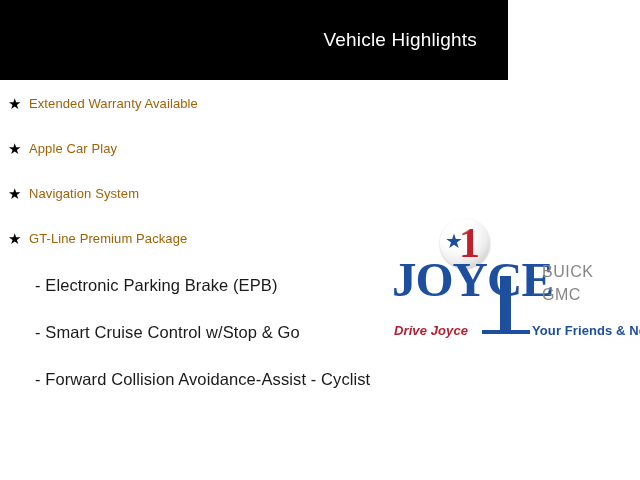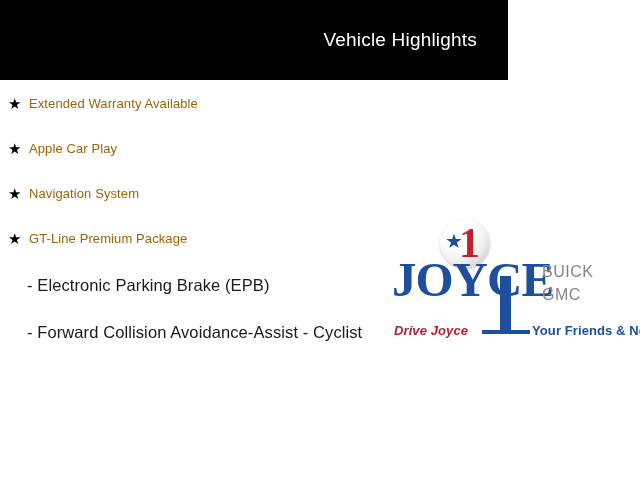--- a/index.html
+++ b/index.html
@@ -70,21 +70,21 @@
     font-size: 13px;
     line-height: 22px;
     color: #a16207;
     letter-spacing: 0.1px;
   }
 
   .sub-row {
     display: flex;
     align-items: flex-start;
     margin-bottom: 22px;
-    padding-left: 27px;
+    padding-left: 35px;
     padding-right: 8px;
   }
   .sub-label {
     font-size: 16.5px;
     line-height: 25px;
     color: #1a1a1a;
     letter-spacing: 0.1px;
   }
 
   
@@ -237,20 +237,23 @@
     <div class="hl-row">
       <div class="hl-star">★</div>
       <div class="hl-label">GT-Line Premium Package</div>
     </div>
 
     <div class="sub-row">
       <div class="sub-label">- Electronic Parking Brake (EPB)</div>
     </div>
 
 
+    <div class="sub-row">
+      <div class="sub-label">- Smart Cruise Control w/Stop &amp; Go</div>
+    </div>
 
     <div class="sub-row">
       <div class="sub-label">- Forward Collision Avoidance-Assist - Cyclist</div>
     </div>
 
   </div>
 
   <div class="logo">
 
     <div class="logo-ball">

